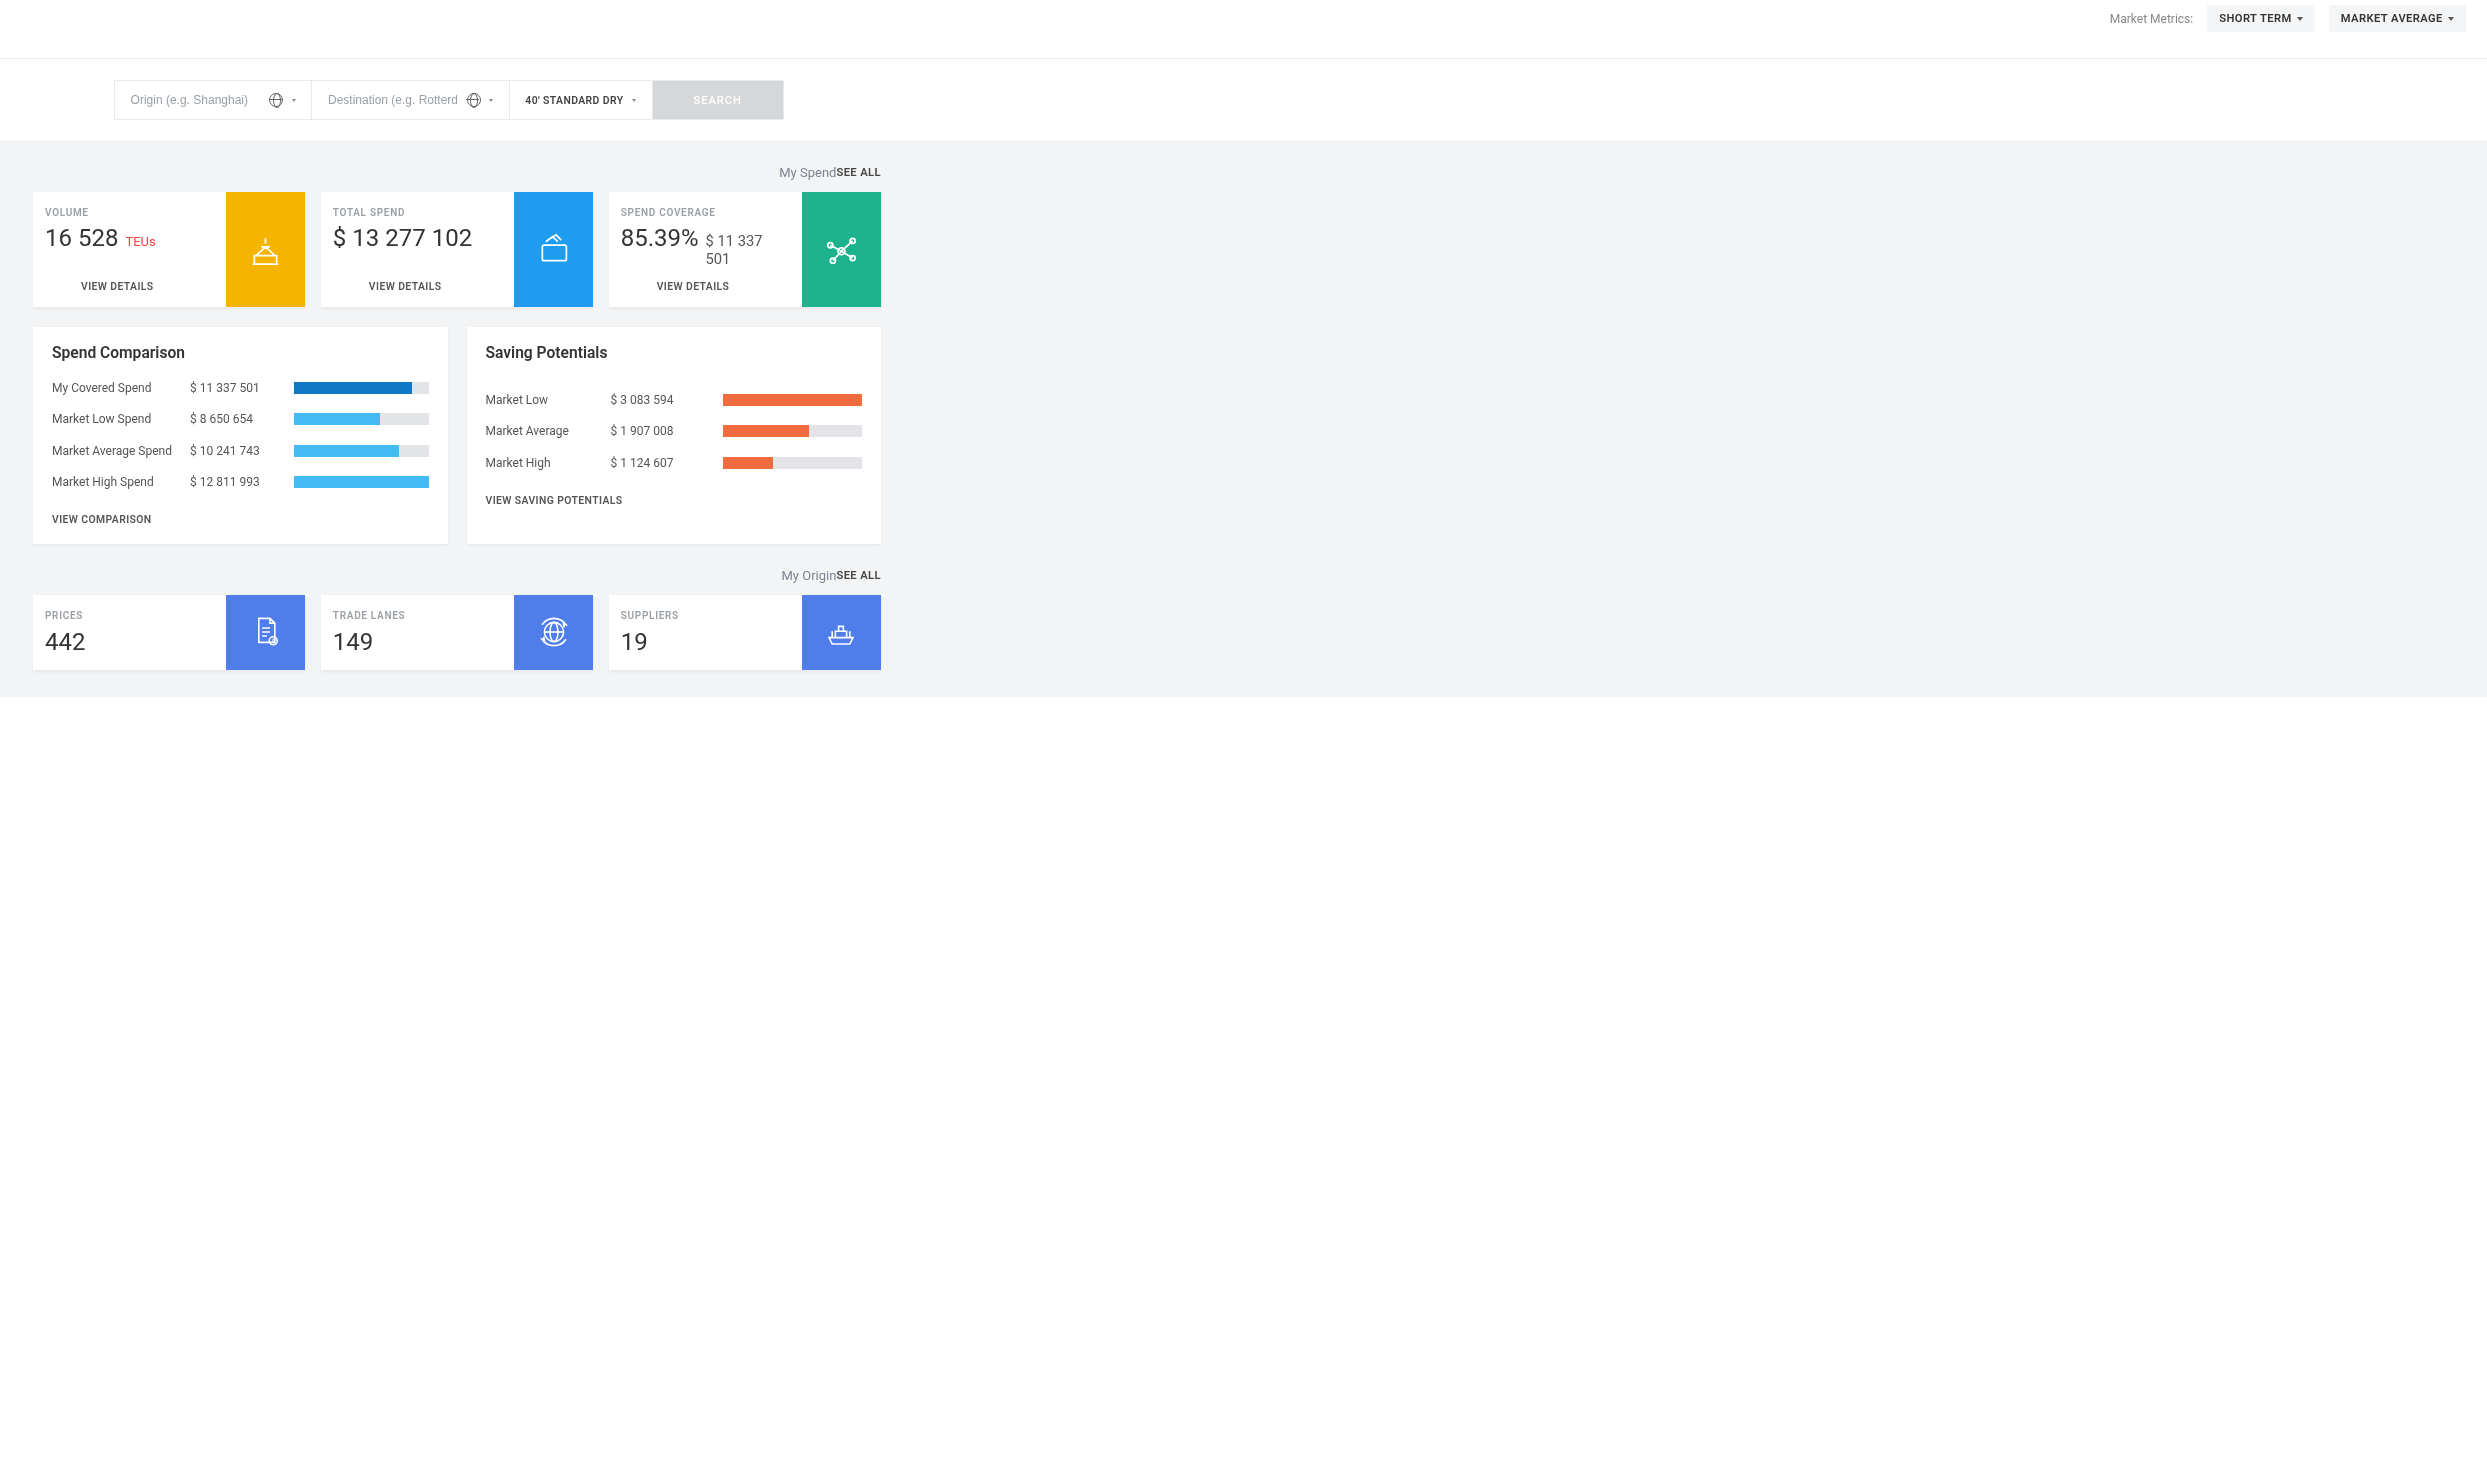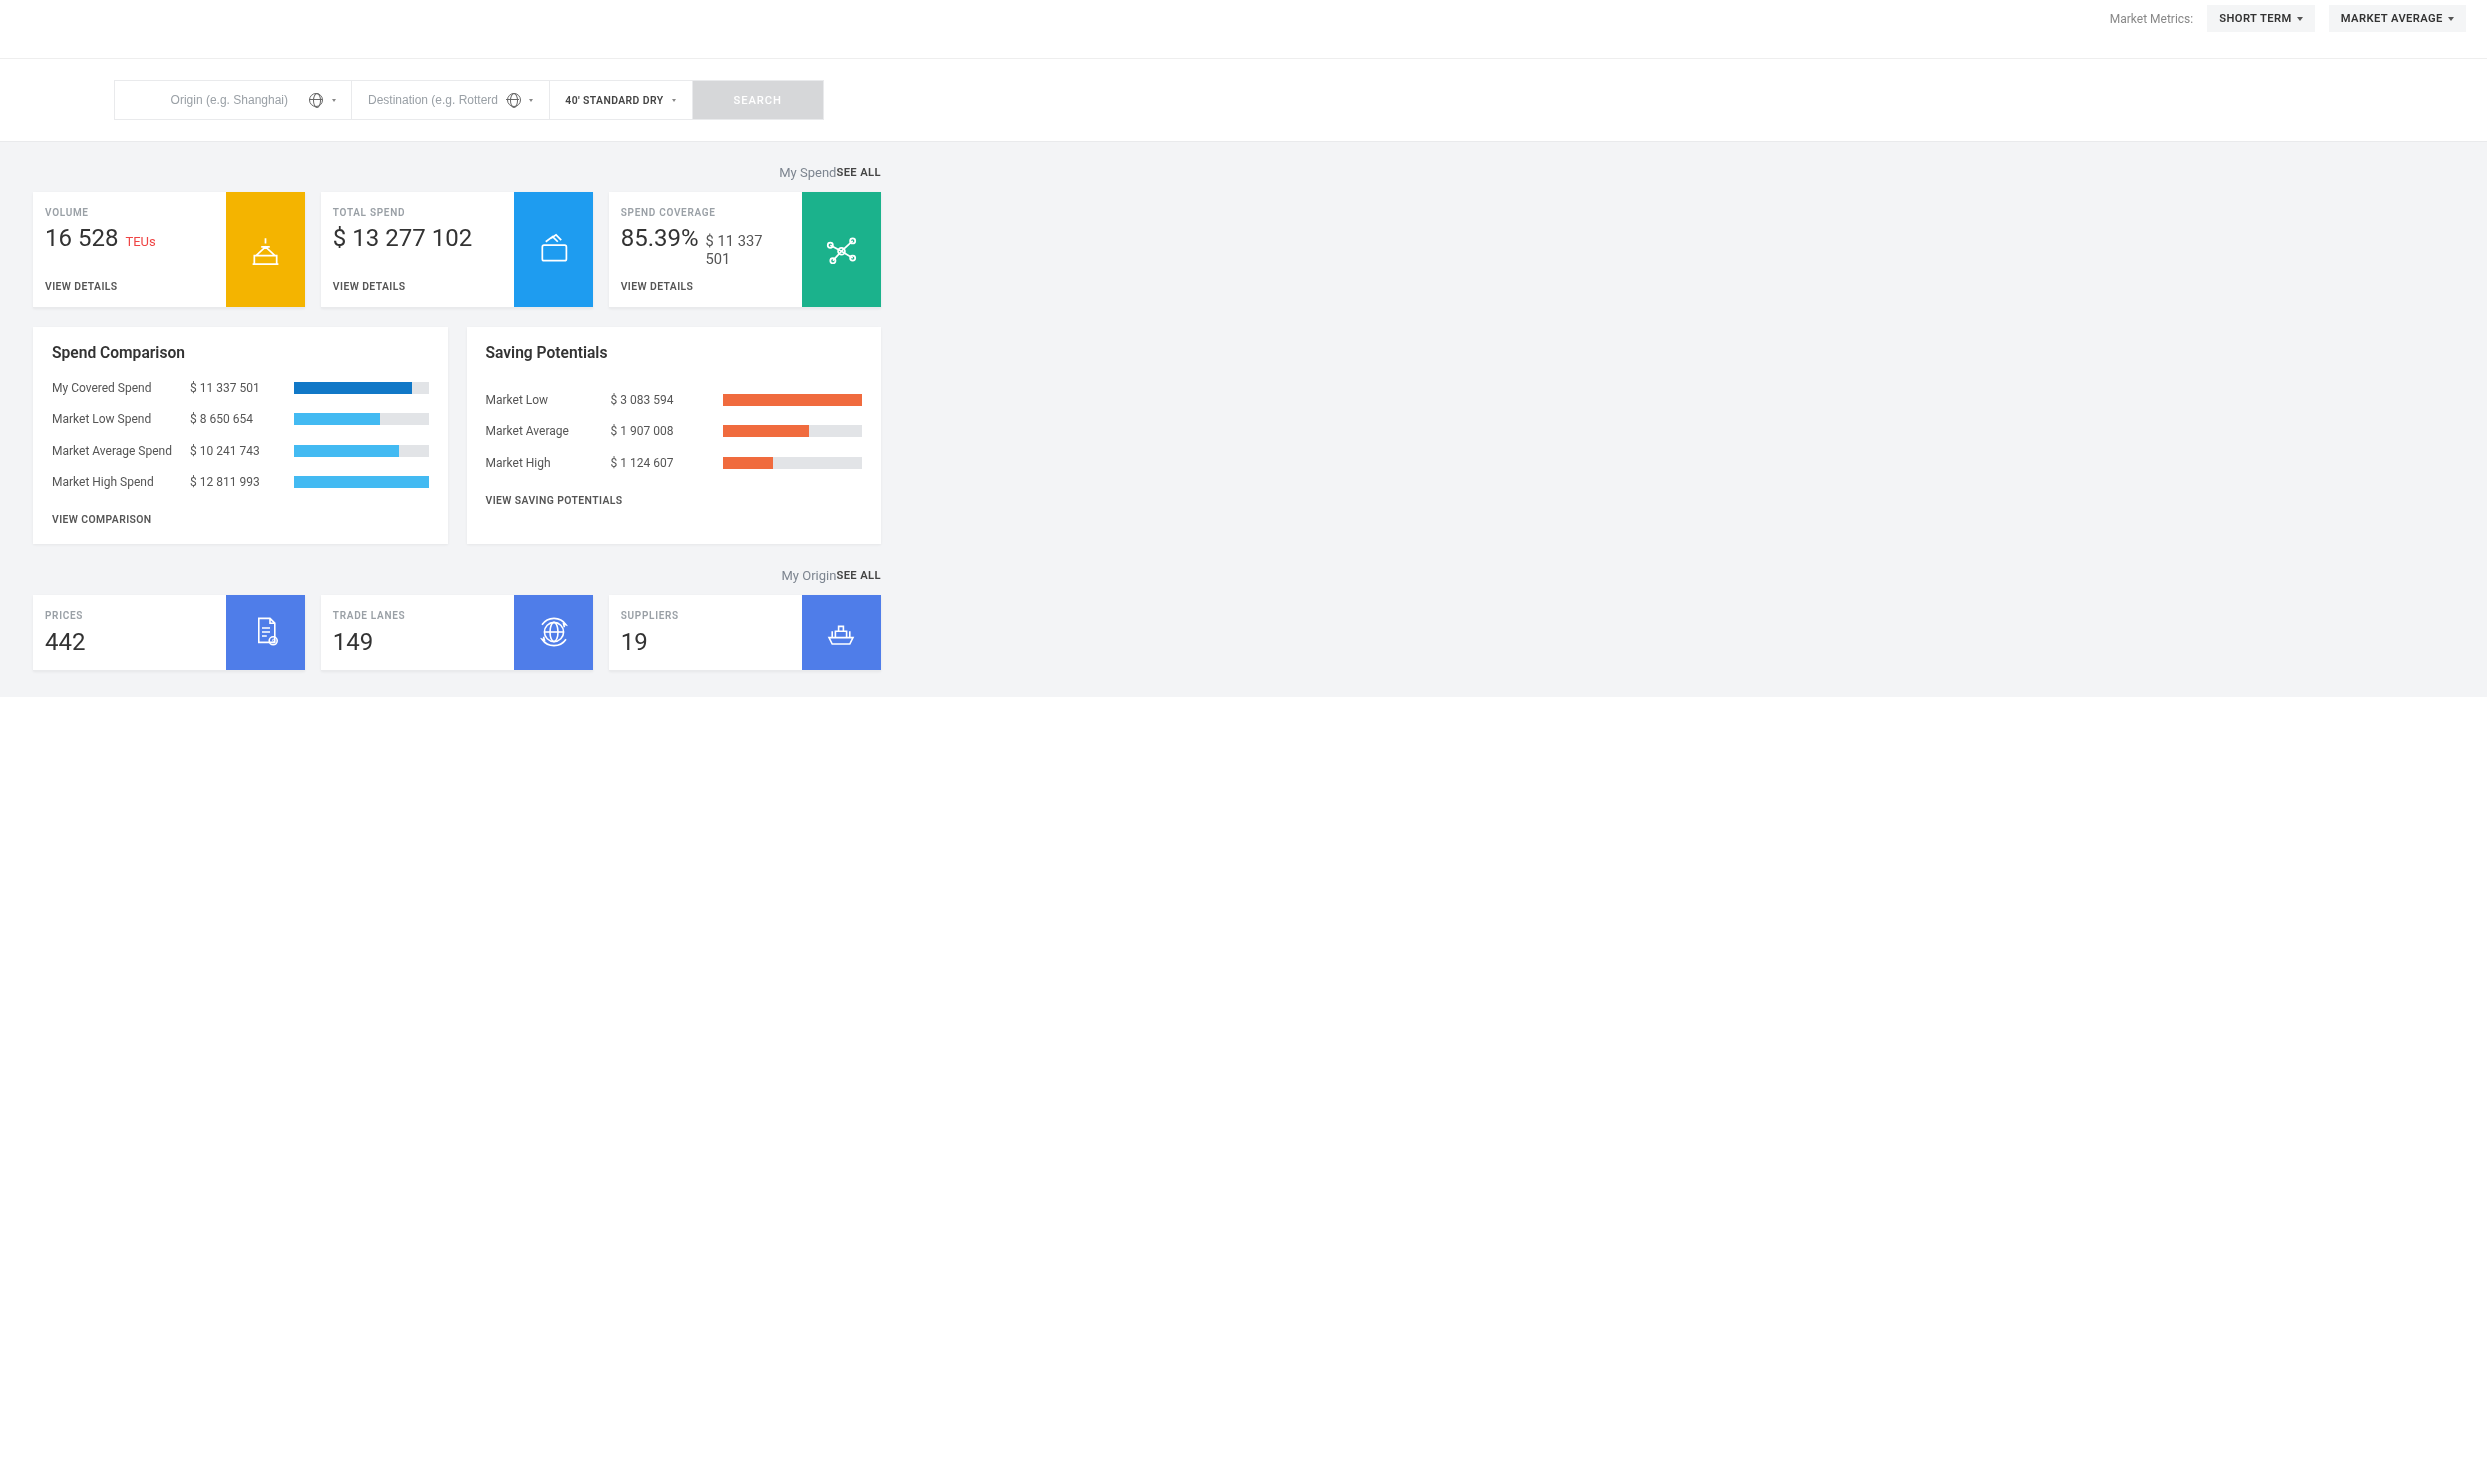--- a/index.html
+++ b/index.html
@@ -4,21 +4,21 @@
 <style>
 * { box-sizing: border-box; margin: 0; padding: 0; }
 body { font-family: -apple-system, BlinkMacSystemFont, "Segoe UI", Roboto, Arial, sans-serif; background: #fff; color: #333; }
 
 .topbar { padding: 5.2px 21px 26px 21px; display:flex; justify-content:flex-end; align-items:center; gap:14px; border-bottom:0.9px solid #eee; background:#fff;}
 .topbar-label { color:#888; font-size:12px; }
 .dd { background:#f4f5f6; padding:7px 12px; font-size:11.2px; font-weight:600; color:#333; letter-spacing:0.4px; cursor:pointer; display:inline-flex; align-items:center; gap:5.2px; text-transform:uppercase;}
 .caret-sm { border-left:3.5px solid transparent; border-right:3.5px solid transparent; border-top:4.3px solid #555; }
 
 .searchwrap { background:#fff; padding:21px 0; display:flex; justify-content:flex-start; border-bottom:0.9px solid #e9eaec;}
-.searchbar { display:flex; margin-left:114px; border:0.9px solid #e9eaec;padding-left:40px; }
+.searchbar { display:flex; margin-left:114px; border:0.9px solid #e9eaec; }
 .sfield { display:flex; align-items:center; padding:0 15.6px; height:38px; border-right:0.9px solid #e9eaec; font-size:12px; color:#8a8a8a; background:#fff; gap:8.6px; }
 .sfield input { border:none; outline:none; font-size:12px; color:#444; width:130px; }
 .sfield input::placeholder{color:#9aa0a6;}
 .globe { width:14px; height:14px; border:1.3px solid #666; border-radius:50%; position:relative; }
 .globe::before{content:""; position:absolute; left:2.6px; top:-1.3px; width:6px; height:13px; border:1.3px solid #666; border-radius:50%;}
 .globe::after{content:""; position:absolute; top:5.2px; left:-1.3px; width:13px; height:0; border-top:1.3px solid #666;}
 .tiny-caret{ width:0;height:0;border-left:2.6px solid transparent;border-right:2.6px solid transparent;border-top:3.5px solid #888;}
 .ct-select{font-size:10.4px; font-weight:600; color:#444; letter-spacing:0.4px;}
 .searchbtn { width:130px; background:#d6d7d9; color:#fff; font-size:11.2px; font-weight:500; letter-spacing:0.9px; display:flex; align-items:center; justify-content:center; cursor:pointer; }
 
@@ -27,21 +27,21 @@
 .section-title{ color:#7d8590; font-size:13px; }
 .seeall { font-size:11.2px; font-weight:600; color:#444; letter-spacing:0.4px; text-transform:uppercase; cursor:pointer;}
 
 .cardrow { display:flex; gap:15.6px; max-width:848px;}
 .card { background:#fff; display:flex; flex:1; min-height:116px; box-shadow:0 0.9px 2.6px rgba(0,0,0,.06); border-bottom:1.7px solid #e9eaec;}
 .card-body{ padding:15.6px 12px 14px 12px; flex:1; display:flex; flex-direction:column; justify-content:space-between;}
 .card-label{ font-size:10px; font-weight:600; color:#9aa0a6; letter-spacing:0.7px; }
 .card-val { font-size:24px; font-weight:400; color:#333; display:flex; align-items:baseline; gap:7px; margin-top:5.2px;}
 .card-val .unit { font-size:13px; color:#ef4444; }
 .card-val .sub { font-size:14.7px; color:#555; }
-.viewlink{ font-size:10.4px; font-weight:600; color:#555; letter-spacing:0.4px; cursor:pointer;}
+.viewlink{ font-size:10.4px; font-weight:600; color:#555; letter-spacing:0.4px; cursor:pointer;margin-left:36px;}
 .iconbox{ width:79px; display:flex; align-items:center; justify-content:center;}
 .iconbox svg{ stroke:#fff; fill:none; stroke-width:2;}
 .ic-yellow{background:#f4b400;} .ic-blue{background:#1e9cf0;} .ic-teal{background:#1bb28c;} .ic-royal{background:#4f7de9;}
 
 .panels { display:flex; gap:19px; margin-top:19px; max-width:848px;}
 .panel { background:#fff; flex:1; padding:17.3px 19px 17.3px 19px; box-shadow:0 0.9px 2.6px rgba(0,0,0,.06);}
 .panel h3{ font-size:15.6px; font-weight:600; color:#333; margin-bottom:19px;}
 .row { display:flex; align-items:center; margin-bottom:17.3px; font-size:12px; color:#555;}
 .row .rlabel{ flex:0 0 138px;}
 .row .rval  { flex:0 0 104px;}

